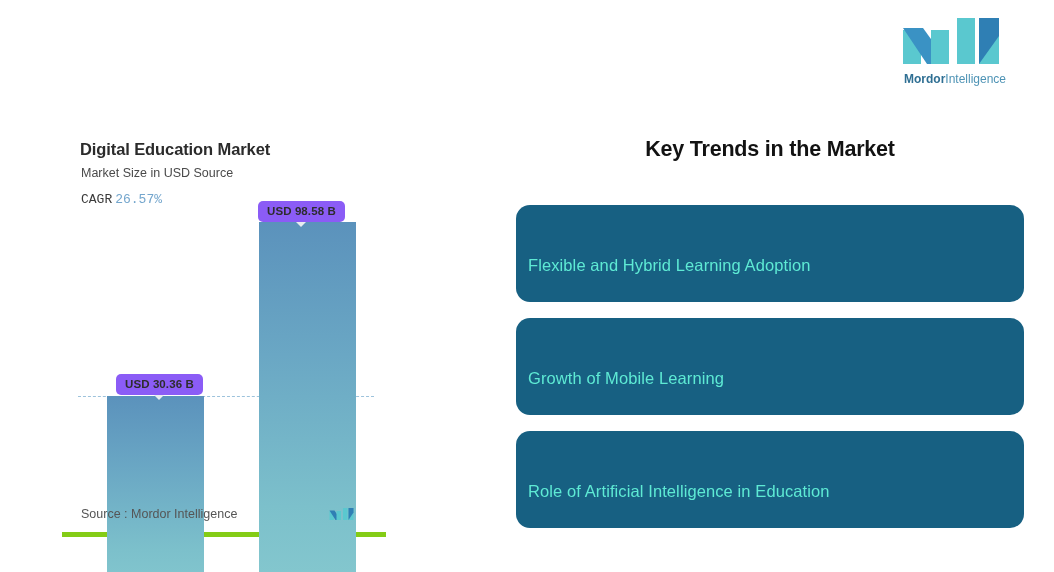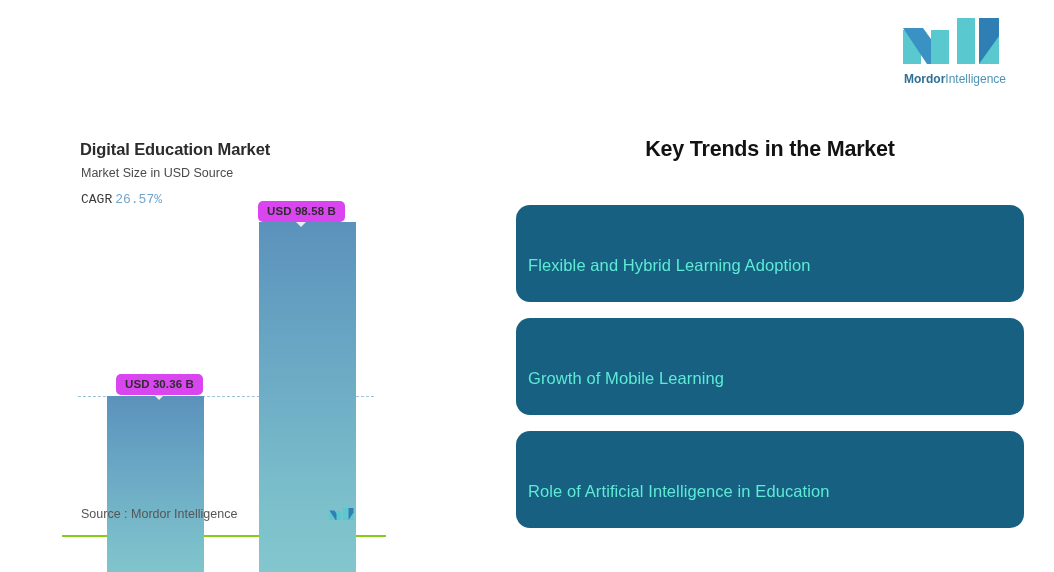--- a/index.html
+++ b/index.html
@@ -61,21 +61,21 @@
   .brand-word .b1 { font-weight: 700; color: #2f6f93; }
   .brand-word .b2 { font-weight: 400; color: #4e93b5; }
 
   
   .chart-card {
     position: absolute;
     left: 62px;
     top: 132px;
     width: 324px;
     height: 405px;
-    border-bottom: 2px solid #84cc16;
+    border-bottom: 5px solid #84cc16;
     box-sizing: border-box;
   }
   .chart-title {
     position: absolute;
     left: 18px;
     top: 8px;
     font-size: 16.5px;
     font-weight: 600;
     color: #2b2b2b;
     letter-spacing: -0.1px;
@@ -129,21 +129,21 @@
   }
   .bar-2031 {
     left: 197px;
     top: 90px;
     width: 97px;
     height: 379px;
   }
 
   .value-pill {
     position: absolute;
-    background: #d946ef;
+    background: #8b5cf6;
     border-radius: 5px;
     font-size: 11.5px;
     font-weight: 700;
     color: #2d2d2d;
     padding: 4px 9px 5px 9px;
     white-space: nowrap;
     letter-spacing: 0.1px;
   }
   .value-pill::after {
     content: "";

